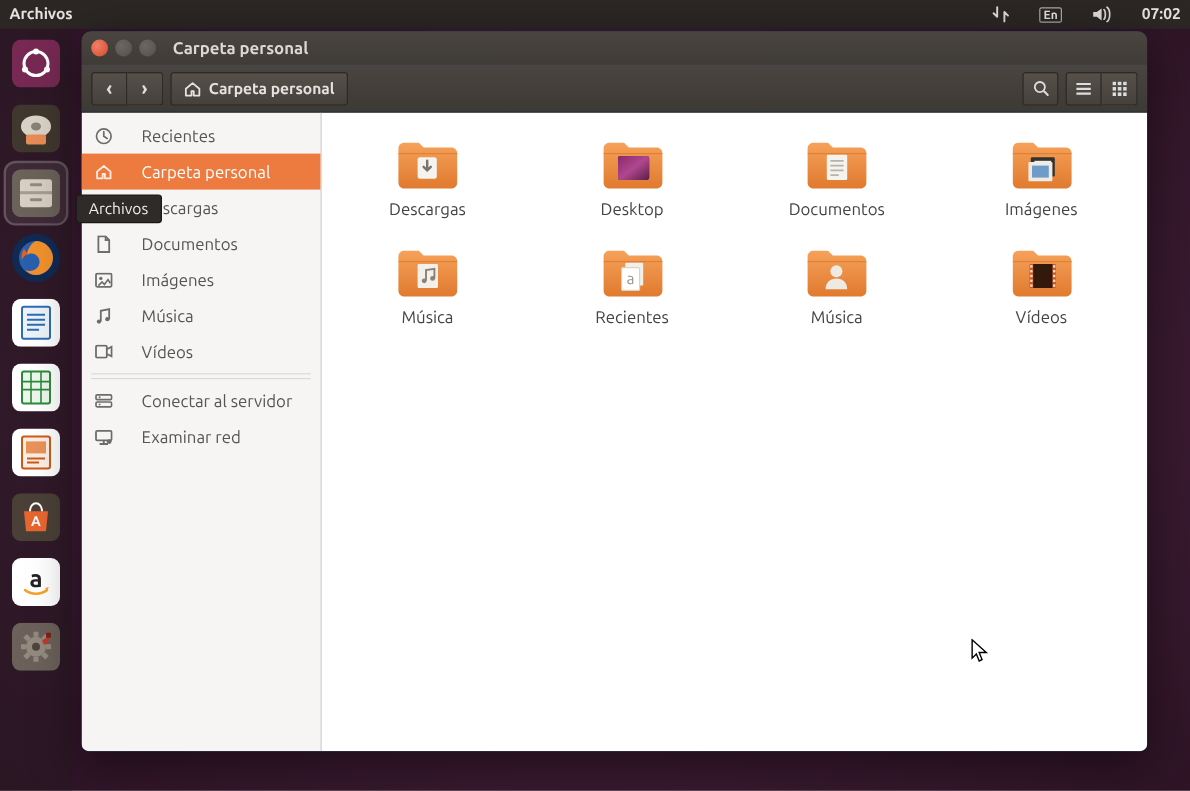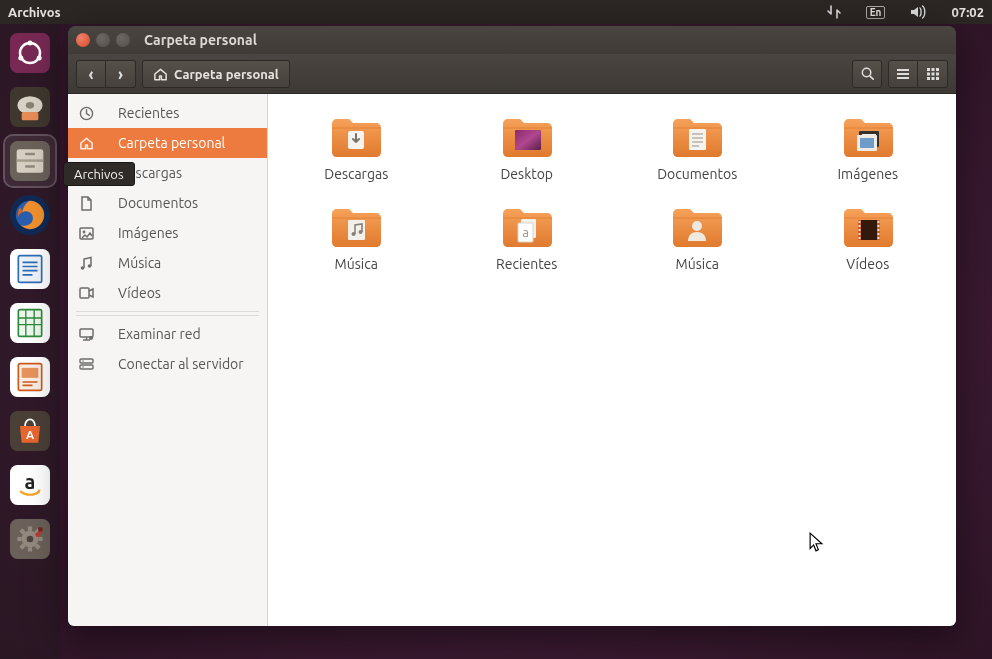--- a/index.html
+++ b/index.html
@@ -270,37 +270,37 @@
               <path d="M10 4l4-2v8l-4-2" stroke="currentColor" stroke-width="1.5" fill="none"></path>
             </svg>
           </span>
           <span>Vídeos</span>
         </div>
         <div class="side-sep"></div>
         <div class="side-sep"></div>
         <div class="side-item">
           <span class="ic">
             <svg width="15" height="13" viewBox="0 0 15 13">
-              <rect x="1" y="1" width="13" height="8" rx="1" stroke="currentColor" stroke-width="1.5" fill="none"></rect>
-              <path d="M4 12h7M7.5 9v3" stroke="currentColor" stroke-width="1.5"></path>
-              <circle cx="12" cy="10" r="2" fill="currentColor"></circle>
-            </svg>
-          </span>
-          <span>Examinar red</span>
-        </div>
-        <div class="side-item">
-          <span class="ic">
-            <svg width="15" height="13" viewBox="0 0 15 13">
               <rect x="1" y="1" width="13" height="4" rx="1" stroke="currentColor" stroke-width="1.4" fill="none"></rect>
               <rect x="1" y="7" width="13" height="4" rx="1" stroke="currentColor" stroke-width="1.4" fill="none"></rect>
               <circle cx="4" cy="3" r=".8" fill="currentColor"></circle>
               <circle cx="4" cy="9" r=".8" fill="currentColor"></circle>
             </svg>
           </span>
           <span>Conectar al servidor</span>
+        </div>
+        <div class="side-item">
+          <span class="ic">
+            <svg width="15" height="13" viewBox="0 0 15 13">
+              <rect x="1" y="1" width="13" height="8" rx="1" stroke="currentColor" stroke-width="1.5" fill="none"></rect>
+              <path d="M4 12h7M7.5 9v3" stroke="currentColor" stroke-width="1.5"></path>
+              <circle cx="12" cy="10" r="2" fill="currentColor"></circle>
+            </svg>
+          </span>
+          <span>Examinar red</span>
         </div>
       </div>
     <div class="content">
       <div class="grid" id="grid">
           <div class="item">
             <div class="folder-ic"><svg viewBox="0 0 56 46">
                 <defs>
                   <linearGradient id="fg" x1="0" y1="0" x2="0" y2="1">
                     <stop offset="0" stop-color="#f6a15a"></stop>
                     <stop offset="1" stop-color="#e07a2e"></stop>

